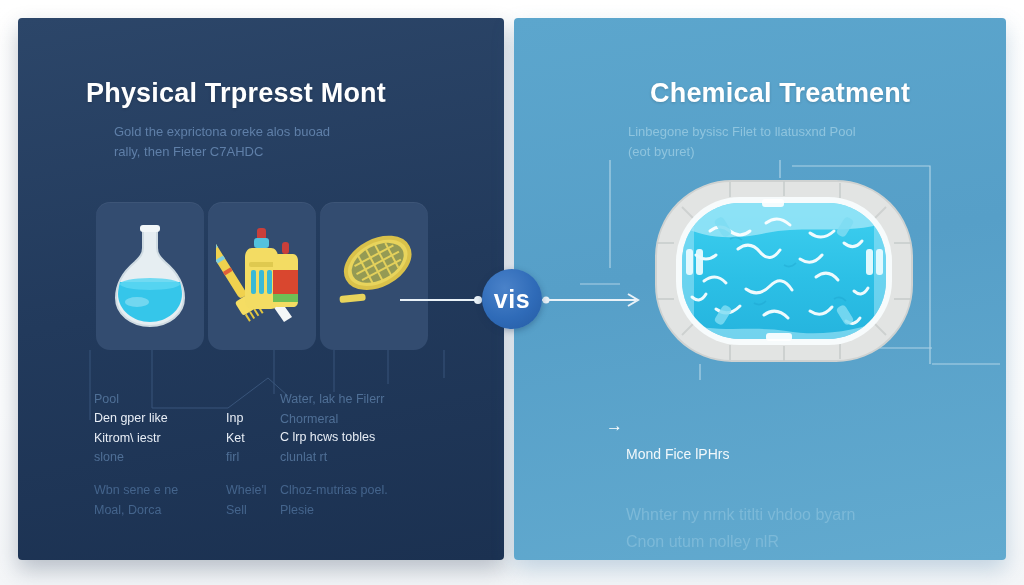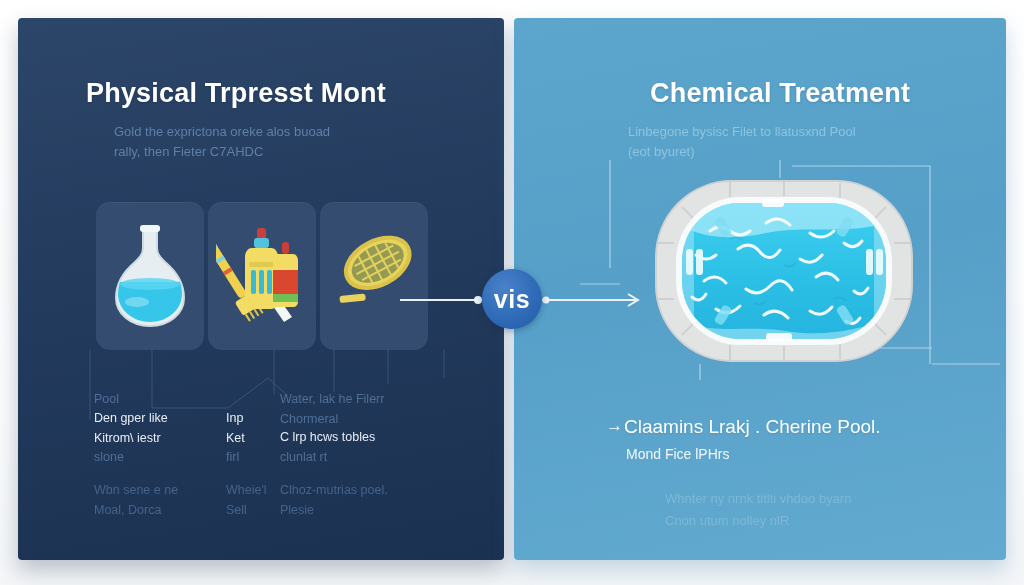--- a/index.html
+++ b/index.html
@@ -102,23 +102,23 @@
   #right-lead {
     position: absolute; left: 110px; top: 398px;
     font-size: 19px; color: #ffffff; white-space: nowrap;
     text-shadow: 0 1px 2px rgba(0,0,0,0.10);
   }
   #right-sub {
     position: absolute; left: 112px; top: 428px;
     font-size: 14px; color: #f2f8fb; white-space: nowrap;
   }
   #right-faint {
-    position: absolute; left: 112px; top: 470px;
-    font-size: 13px; line-height: 1.7; color: #7cb9d8;
-    white-space: pre-line; width: 350px; margin-left: 39px;
+    position: absolute; left: 112px; top: 483px;
+    font-size: 16px; line-height: 1.7; color: #7cb9d8;
+    white-space: pre-line; width: 350px;
   }
   #right-arrow-glyph {
     position:absolute; left: 92px; top: 398px;
     font-size: 17px; color:#ffffff;
   }
 
   
   #connector { position: absolute; left: 400px; top: 270px; width: 260px; height: 60px; }
   #badge {
     position: absolute; left: 482px; top: 269px;
@@ -346,21 +346,20 @@
         <g fill="#7fdcf2" opacity="0.85">
           <rect x="206" y="44" width="10" height="20" rx="4" transform="rotate(32 211 54)"></rect>
           <rect x="84" y="44" width="10" height="20" rx="4" transform="rotate(-32 89 54)"></rect>
           <rect x="206" y="132" width="10" height="20" rx="4" transform="rotate(-32 211 142)"></rect>
           <rect x="84" y="132" width="10" height="20" rx="4" transform="rotate(32 89 142)"></rect>
         </g>
       </svg>
     </div>
 
     <span id="right-arrow-glyph">→</span>
-    <div id="right-lead">Claamins Lrakj . Cherine Pool.</div>
     <div id="right-sub">Mond Fice lPHrs</div>
     <div id="right-faint">Whnter  ny  nrnk titlti  vhdoo byarn
 Cnon  utum   nolley          nlR</div>
   </div>
 
   <svg id="connector" viewBox="0 0 260 60">
     <g stroke="#eaf2f8" stroke-width="2" fill="none">
       <path d="M0 30 H78"></path>
       <path d="M142 30 H236"></path>
     </g>

